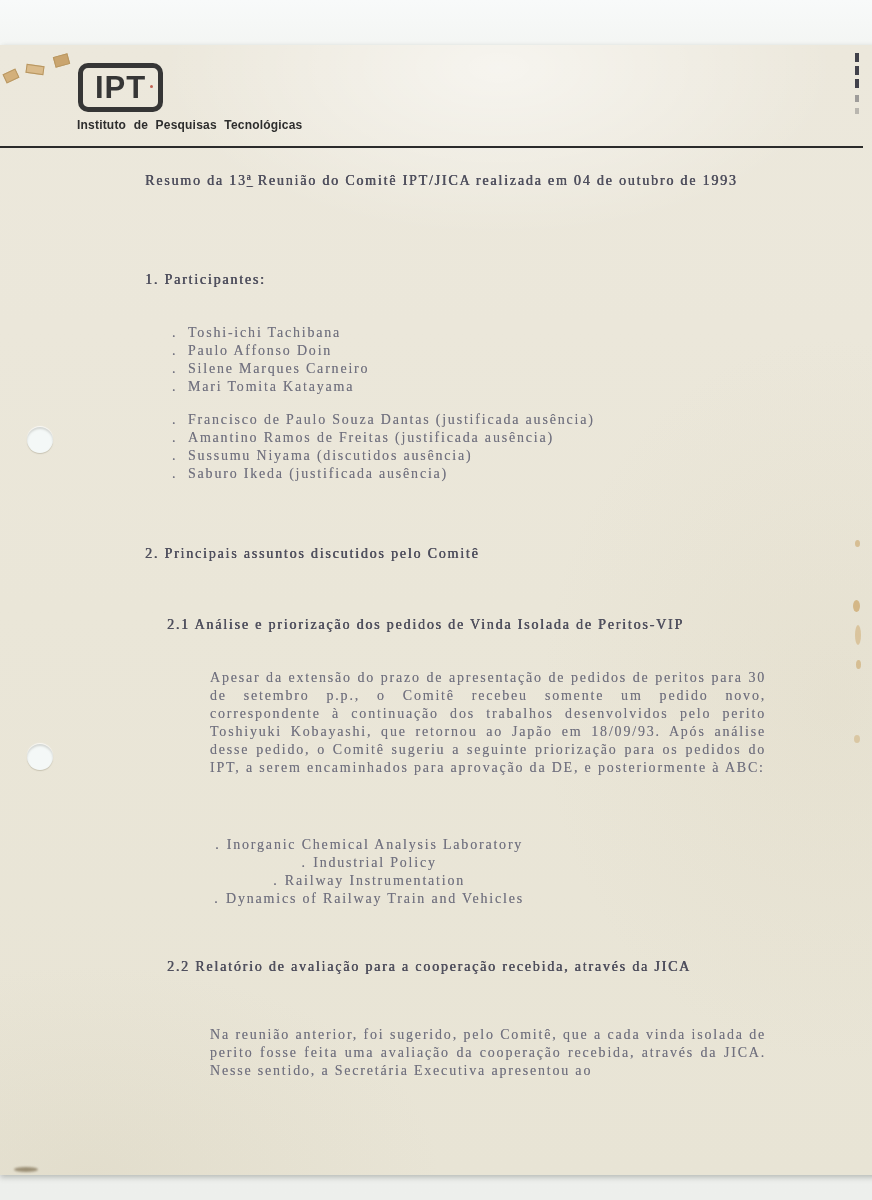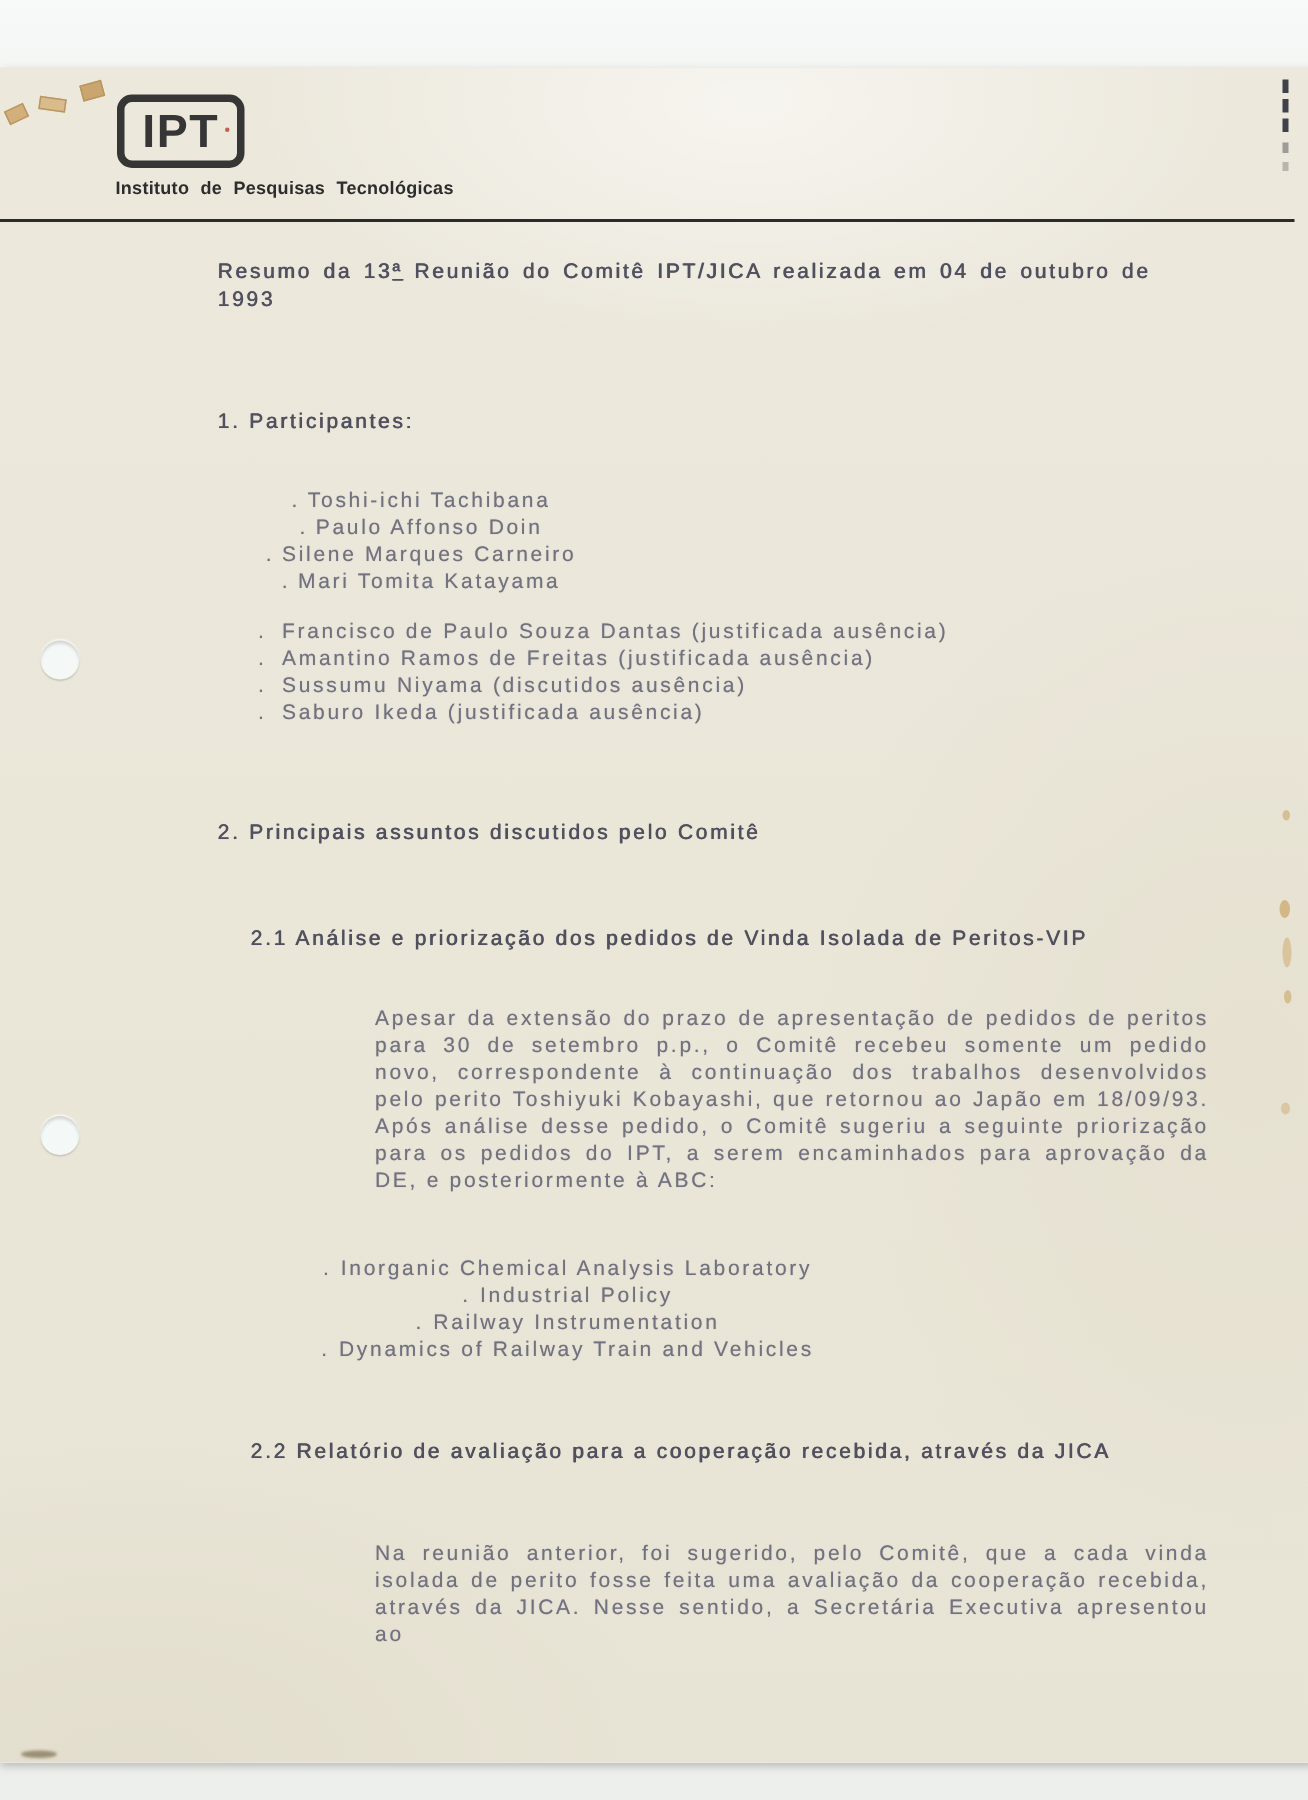--- a/index.html
+++ b/index.html
@@ -34,47 +34,47 @@
   }
   .org-name {
     position:absolute; left:77px; top:73px;
     font-size:12px; font-weight:bold; color:#2d2d2d;
     letter-spacing:0.2px; word-spacing:4px;
   }
   .rule { position:absolute; left:0; top:101px; width:863px; height:2px; background:#2b2b2b; }
 
   
   .mono {
-    font-family:Liberation Sans, sans-serif;
+    font-family:Liberation Serif, serif;
     font-size:14px; line-height:18px; letter-spacing:1.8px;
     color:#71717f;
     text-shadow: 0 0 0.6px rgba(113,113,127,0.55);
   }
   .dark { color:#50505e; text-shadow: 0.4px 0 0 currentColor, 0 0 0.5px rgba(80,80,94,0.5); }
 
   .title { left:145px; top:126px; width:622px; line-height:19px; text-align:justify; }
   .ord { text-decoration:underline; }
 
   .sec1-label { left:145px; top:226px; white-space:nowrap; }
   .sec2-label { left:145px; top:500px; white-space:nowrap; }
 
   .list { left:0; }
   .list .li { padding-left:172px; height:18px; white-space:nowrap; }
   .list .b { display:inline-block; width:16px; }
-  .g1 { top:279px;text-align:center; }
+  .g1 { top:279px; }
   .g2 { top:366px; }
   .vip { top:791px; }
   .vip .li { padding-left:208px;text-align:center; }
   .vip .b { width:18px; }
 
   .subhead { left:167px; width:598px; padding-left:43px; text-indent:-43px; text-align:justify; text-align-last:left; }
   .sh21 { top:571px; }
   .sh22 { top:913px; }
 
-  .para { left:210px; width:556px; text-align:justify; text-align-last:left; hyphens:none;margin-left:40px; }
+  .para { left:210px; width:556px; text-align:justify; text-align-last:left; hyphens:none; }
   .p21 { top:624px; }
   .p22 { top:981px; }
 
   
   .hole {
     width:26px; height:26px; border-radius:50%;
     background:#f4f8f7;
     box-shadow: inset 0 2px 2px rgba(120,120,110,0.25), 0 -1px 1px rgba(255,255,255,0.7), 0 1px 1px rgba(150,145,125,0.4);
   }
   .hole-1 { left:27px; top:382px; }

